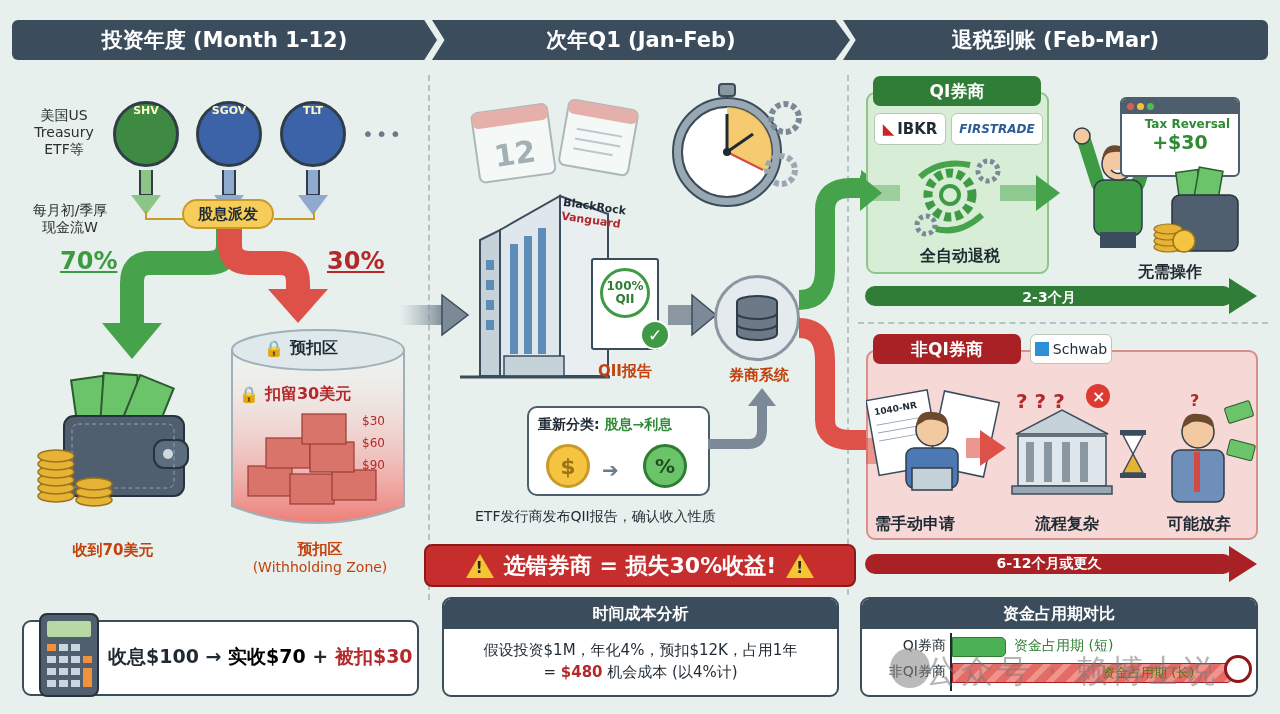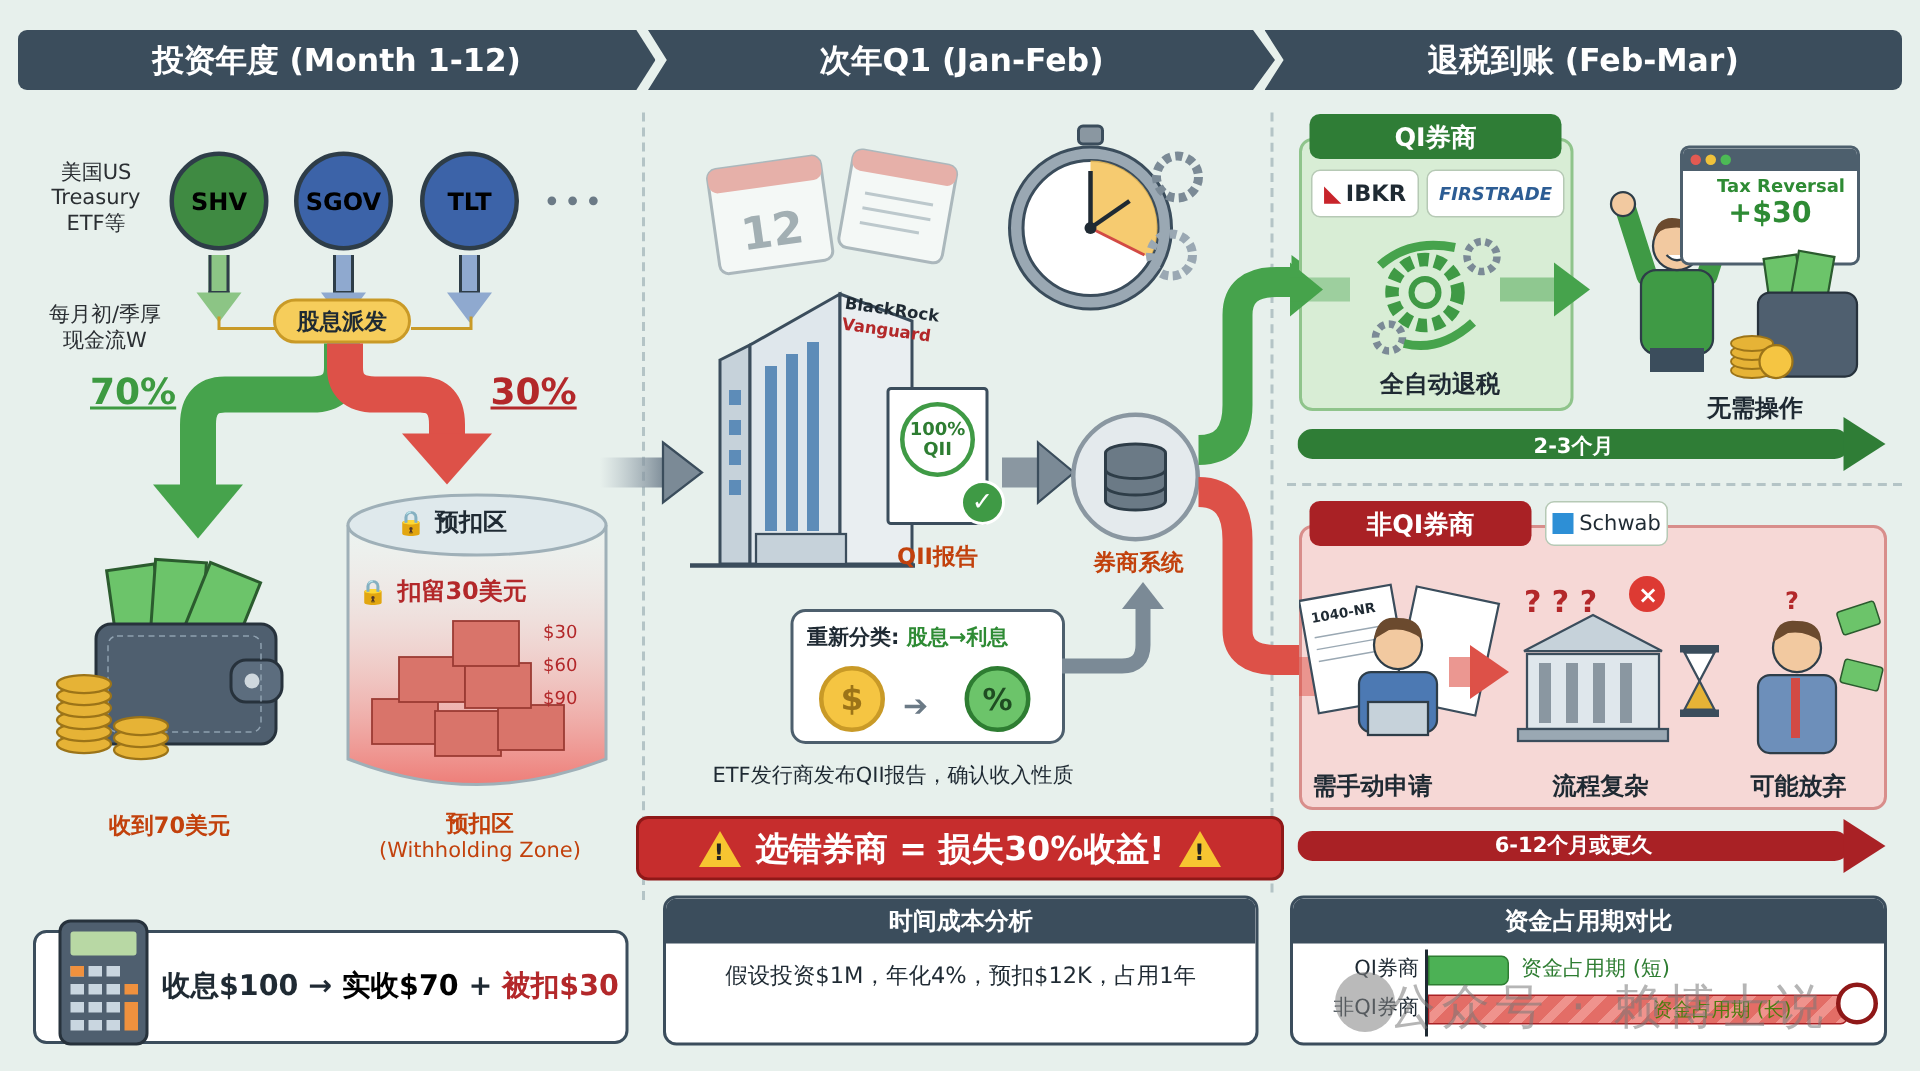--- a/index.html
+++ b/index.html
@@ -25,22 +25,22 @@
     clip-path: polygon(0 0, 96.5% 0, 100% 50%, 96.5% 100%, 0 100%, 3% 50%); }
   .phase.p3 { left: 843px; width: 425px; border-radius: 0 6px 6px 0;
     clip-path: polygon(0 0, 100% 0, 100% 100%, 0 100%, 3% 50%); }
 
   .vdash { position: absolute; top: 75px; width: 0; border-left: 2px dashed #b4c4c6; }
 
   
   .etf-label { font-size: 14px; line-height: 17px; text-align: center; color: #2b2f33; }
   .coin-badge {
     position: absolute; width: 66px; height: 66px; border-radius: 50%;
-    border: 3px solid #2e3d48; display: flex; align-items: center; justify-content: center;
-    color: #000000; font-weight: bold; font-size: 16px;
+    border: 3px solid #2e3d48; display: flex; justify-content: center;
+    color: #fef9c3; font-weight: bold; font-size: 11px;
   }
   .coin-badge::after {
     content: ""; position: absolute; left: 50%; bottom: -46px; transform: translateX(-50%);
     width: 0; height: 0; border-left: 14px solid transparent; border-right: 14px solid transparent;
   }
   .pin-stem { position: absolute; width: 14px; height: 26px; border: 2px solid #2e3d48; border-top: none; }
   .pin-head { position: absolute; width: 0; height: 0; border-left: 15px solid transparent; border-right: 15px solid transparent; }
   .dividend-pill {
     position: absolute; left: 182px; top: 199px; width: 92px; height: 30px;
     background: #f6cd5b; border: 2px solid #c99a27; border-radius: 15px;
@@ -383,20 +383,25 @@
   <span>选错券商 = 损失30%收益!</span>
   <div class="warn-tri">
       <span>!</span>
     </div>
 </div>
 
 <div class="panel" style="left:442px;top:597px;width:397px;height:100px;">
   <div class="panel-head">时间成本分析</div>
   <div style="text-align:center;font-size:15px;padding-top:10px;line-height:22px;">
     <div>假设投资$1M，年化4%，预扣$12K，占用1年</div>
+    <div>
+      <span>=</span>
+      <span style="color:#b3282a;font-weight:bold;">$480</span>
+      <span>机会成本 (以4%计)</span>
+    </div>
   </div>
 </div>
 
 <div class="qi-box"></div>
 <div class="qi-tag">QI券商</div>
 <div class="logo-chip" style="left:874px;top:113px;width:72px;height:32px;">
   <span style="color:#c8242b;margin-right:3px;">◣</span>
   <span>IBKR</span>
 </div>
 <div class="logo-chip" style="left:951px;top:113px;width:92px;height:32px;color:#2d5d94;font-size:12px;font-style:italic;">

